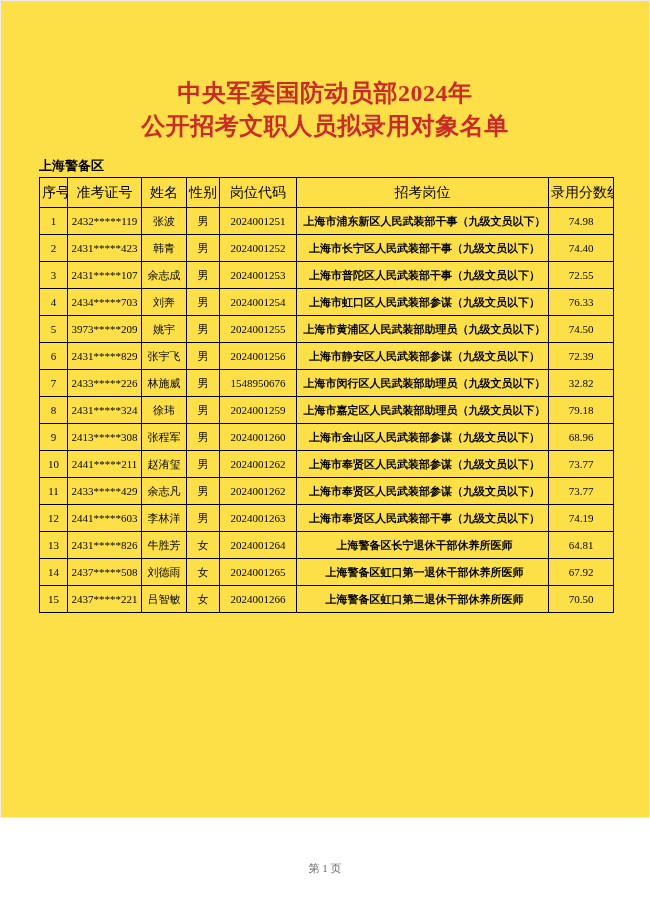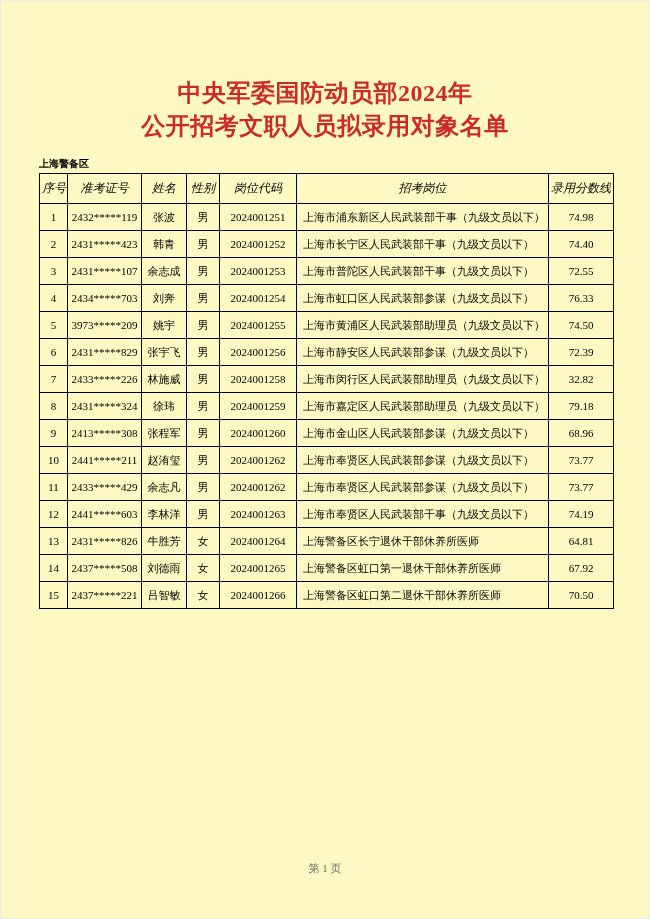--- a/index.html
+++ b/index.html
@@ -5,64 +5,64 @@
   * { margin: 0; padding: 0; box-sizing: border-box; }
   html, body { background: #ffffff; }
   body {
     width: 650px; height: 919px;
     font-family: "Liberation Serif", "DejaVu Serif", serif;
     color: #000;
     position: relative;
     overflow: hidden;
   }
   .page {
-    width: 650px; height: 919px;
-    background: #fef9c3;
+    width: 650px; height: 818px;
+    background: #fde047;
     border: 1px solid #ececec;
     position: relative;
   }
   .doc-title {
     margin-top: 76px;
     text-align: center;
     font-size: 24px;
     font-weight: bold;
     line-height: 33px;
     color: #cc2929;
     letter-spacing: 0.5px;
   }
   .section-label {
     margin: 14px 0 2px 38px;
-    font-size: 10px;
+    font-size: 13px;
     font-weight: bold;
   }
   table.roster {
     margin-left: 38px;
     width: 574px;
     border-collapse: collapse;
     table-layout: fixed;
     font-size: 11px;
   }
   table.roster th, table.roster td {
     border: 1px solid #000;
     text-align: center;
     vertical-align: middle;
     padding: 0 2px;
     overflow: hidden;
     white-space: nowrap;
   }
   table.roster th {
     height: 30px;
     font-weight: normal;
-    font-size: 12px;
-    font-style: italic;
+    font-size: 14px;
   }
   table.roster td { height: 27px; }
   table.roster td.col-job {
-    text-align: left;
+    text-align: center;
     padding-left: 6px;
+    font-weight: bold;
   }
   col.c0 { width: 28px; }
   col.c1 { width: 74px; }
   col.c2 { width: 45px; }
   col.c3 { width: 33px; }
   col.c4 { width: 77px; }
   col.c5 { width: 252px; }
   col.c6 { width: 65px; }
   .page-footer {
     position: absolute;
@@ -160,21 +160,21 @@
           <td>男</td>
           <td>2024001256</td>
           <td class="col-job">上海市静安区人民武装部参谋（九级文员以下）</td>
           <td>72.39</td>
         </tr>
         <tr>
           <td>7</td>
           <td>2433*****226</td>
           <td>林施威</td>
           <td>男</td>
-          <td>2024001258</td>
+          <td>1548950676</td>
           <td class="col-job">上海市闵行区人民武装部助理员（九级文员以下）</td>
           <td>32.82</td>
         </tr>
         <tr>
           <td>8</td>
           <td>2431*****324</td>
           <td>徐玮</td>
           <td>男</td>
           <td>2024001259</td>
           <td class="col-job">上海市嘉定区人民武装部助理员（九级文员以下）</td>

